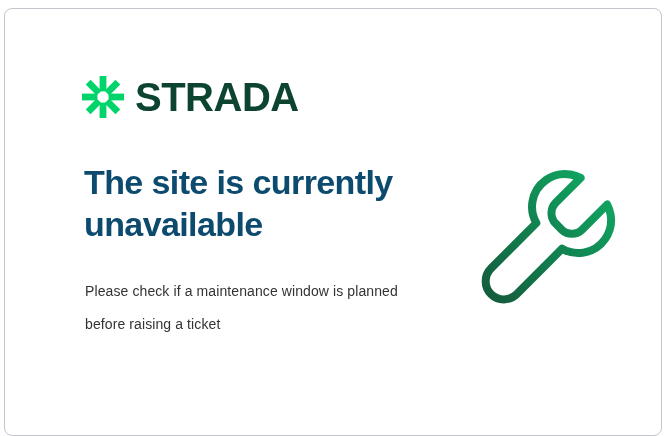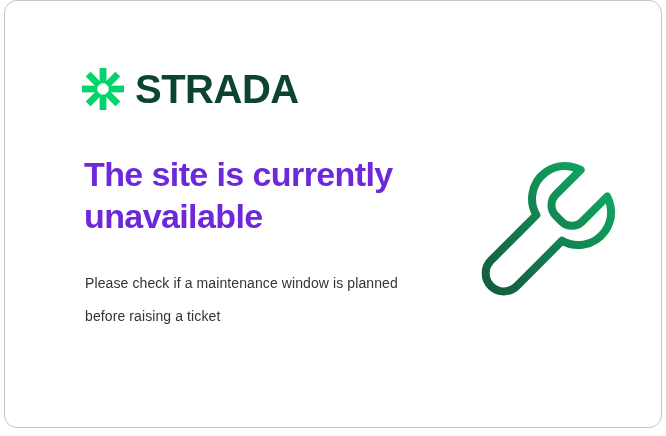--- a/index.html
+++ b/index.html
@@ -21,27 +21,27 @@
     width: 666px;
     height: 436px;
     background: #ffffff;
     box-sizing: border-box;
   }
 
   
   .card {
     position: absolute;
     left: 4px;
-    top: 0;
+    top: 8px;
     width: 658px;
     height: 428px;
     box-sizing: border-box;
     background: #ffffff;
     border: 1px solid #c3c6cd;
-    border-radius: 13px;
+    border-radius: 8px;
   }
 
   .card-inner {
     position: absolute;
     left: 0;
     top: 0;
     right: 0;
     bottom: 0;
   }
 
@@ -74,21 +74,21 @@
   .headline {
     position: absolute;
     left: 79px;
     top: 152px;
     width: 330px;
     margin: 0;
     font-size: 34px;
     line-height: 42px;
     font-weight: 700;
     letter-spacing: -0.6px;
-    color: #6d28d9;
+    color: #0c4a6e;
   }
 
   
   .body-copy {
     position: absolute;
     left: 80px;
     top: 266px;
     width: 320px;
     margin: 0;
     font-size: 14px;

